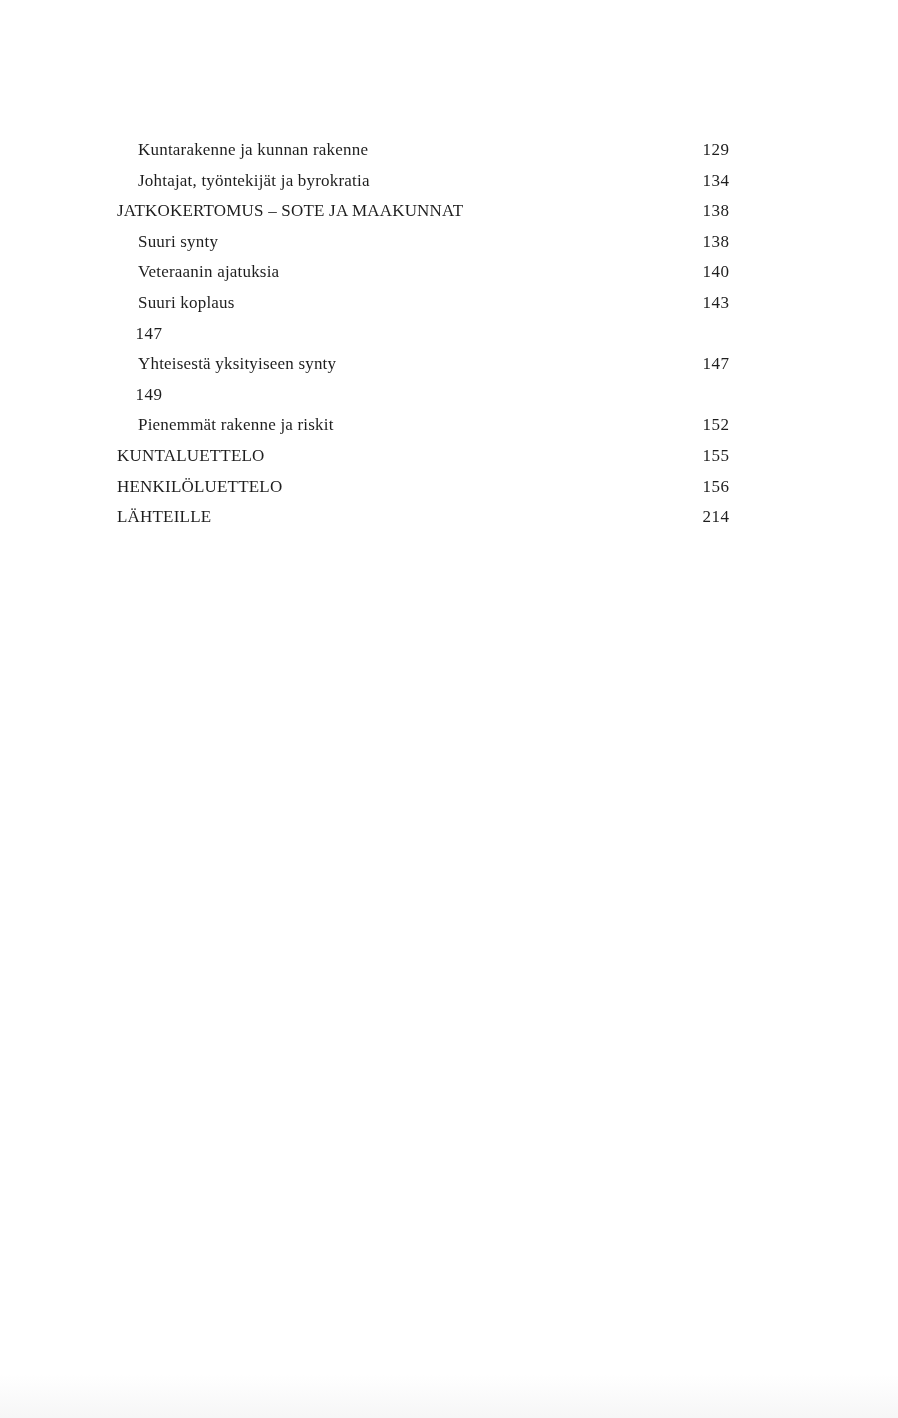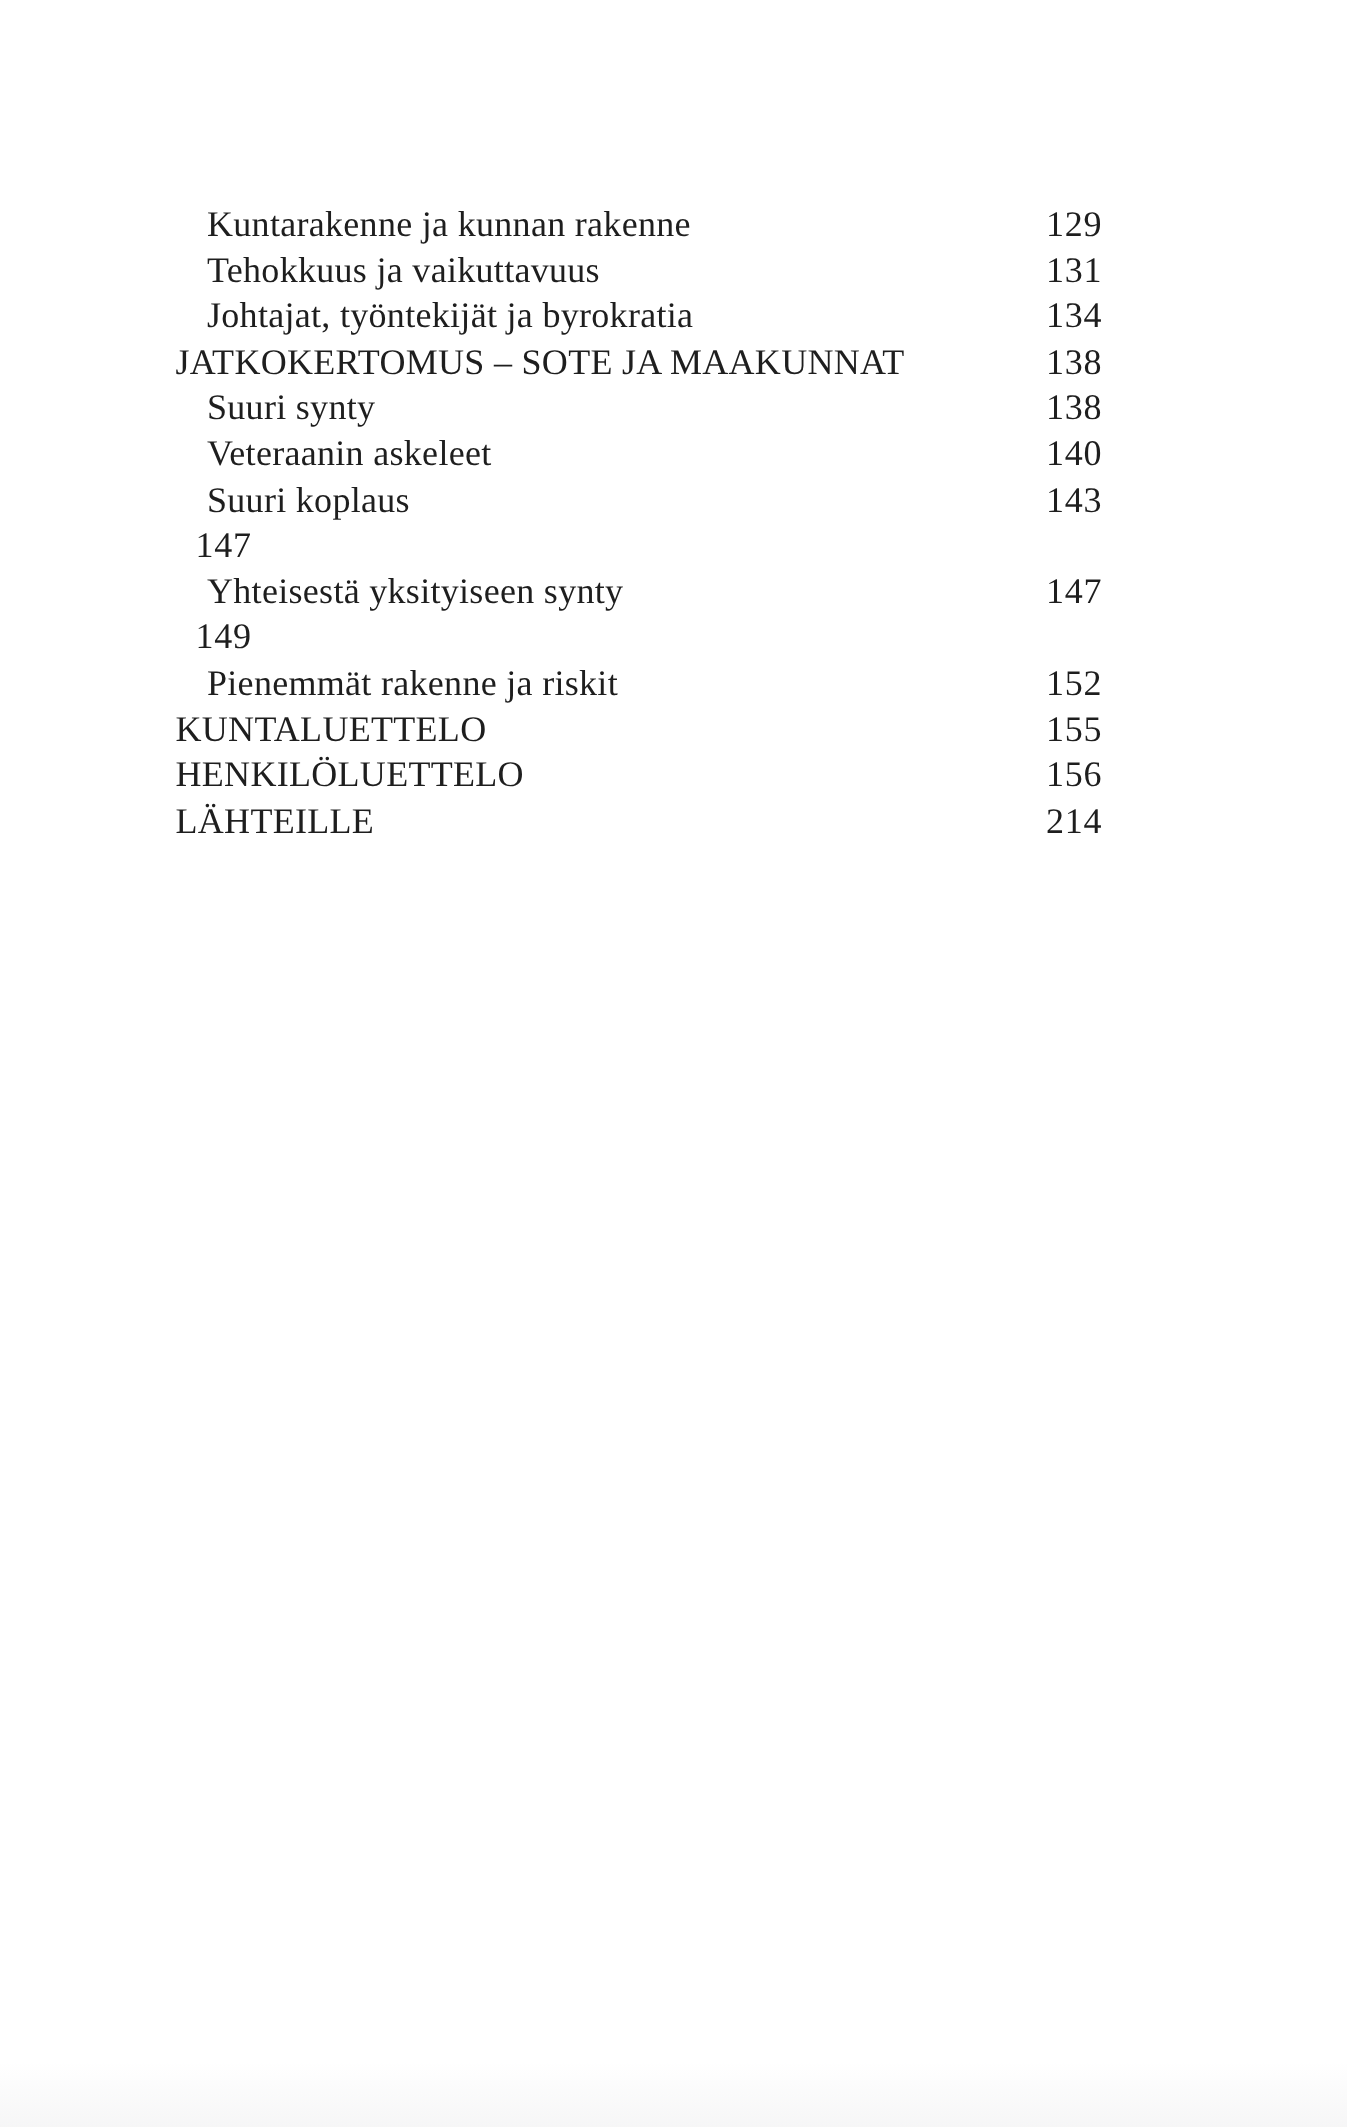--- a/index.html
+++ b/index.html
@@ -23,21 +23,21 @@
     position: absolute;
     left: 117px;
     top: 135px;
     width: 631px; 
     color: #1e1e1e;
   }
   .toc-row {
     display: flex;
     align-items: baseline;
     height: 30.6px;
-    font-size: 24px;
+    font-size: 17px;
     line-height: 30.6px;
     white-space: nowrap;
   }
   .toc-label {
     flex: 1;
     overflow: hidden;
     letter-spacing: 0.2px;
   }
   .toc-row.level-2 .toc-label {
     padding-left: 21px;
@@ -60,42 +60,38 @@
 </head>
 <body>
 
 <div class="page">
   <nav class="toc" id="toc-list">
   <div class="toc-row level-2">
     <span class="toc-label">Kuntarakenne ja kunnan rakenne</span>
     <span class="toc-page">129</span>
   </div>
 
-  <div class="toc-row level-2">
-    <span class="toc-label">Tehokkuus ja vaikuttavuus</span>
-    <span class="toc-page">131</span>
-  </div>
 
   <div class="toc-row level-2">
     <span class="toc-label">Johtajat, työntekijät ja byrokratia</span>
     <span class="toc-page">134</span>
   </div>
 
   <div class="toc-row level-1">
     <span class="toc-label">JATKOKERTOMUS – SOTE JA MAAKUNNAT</span>
     <span class="toc-page">138</span>
   </div>
 
   <div class="toc-row level-2">
     <span class="toc-label">Suuri synty</span>
     <span class="toc-page">138</span>
   </div>
 
   <div class="toc-row level-2">
-    <span class="toc-label">Veteraanin askeleet</span>
+    <span class="toc-label">Veteraanin ajatuksia</span>
     <span class="toc-page">140</span>
   </div>
 
   <div class="toc-row level-2">
     <span class="toc-label">Suuri koplaus</span>
     <span class="toc-page">143</span>
   </div>
 
   <div class="toc-row level-1">
     <span class="toc-page">147</span>

